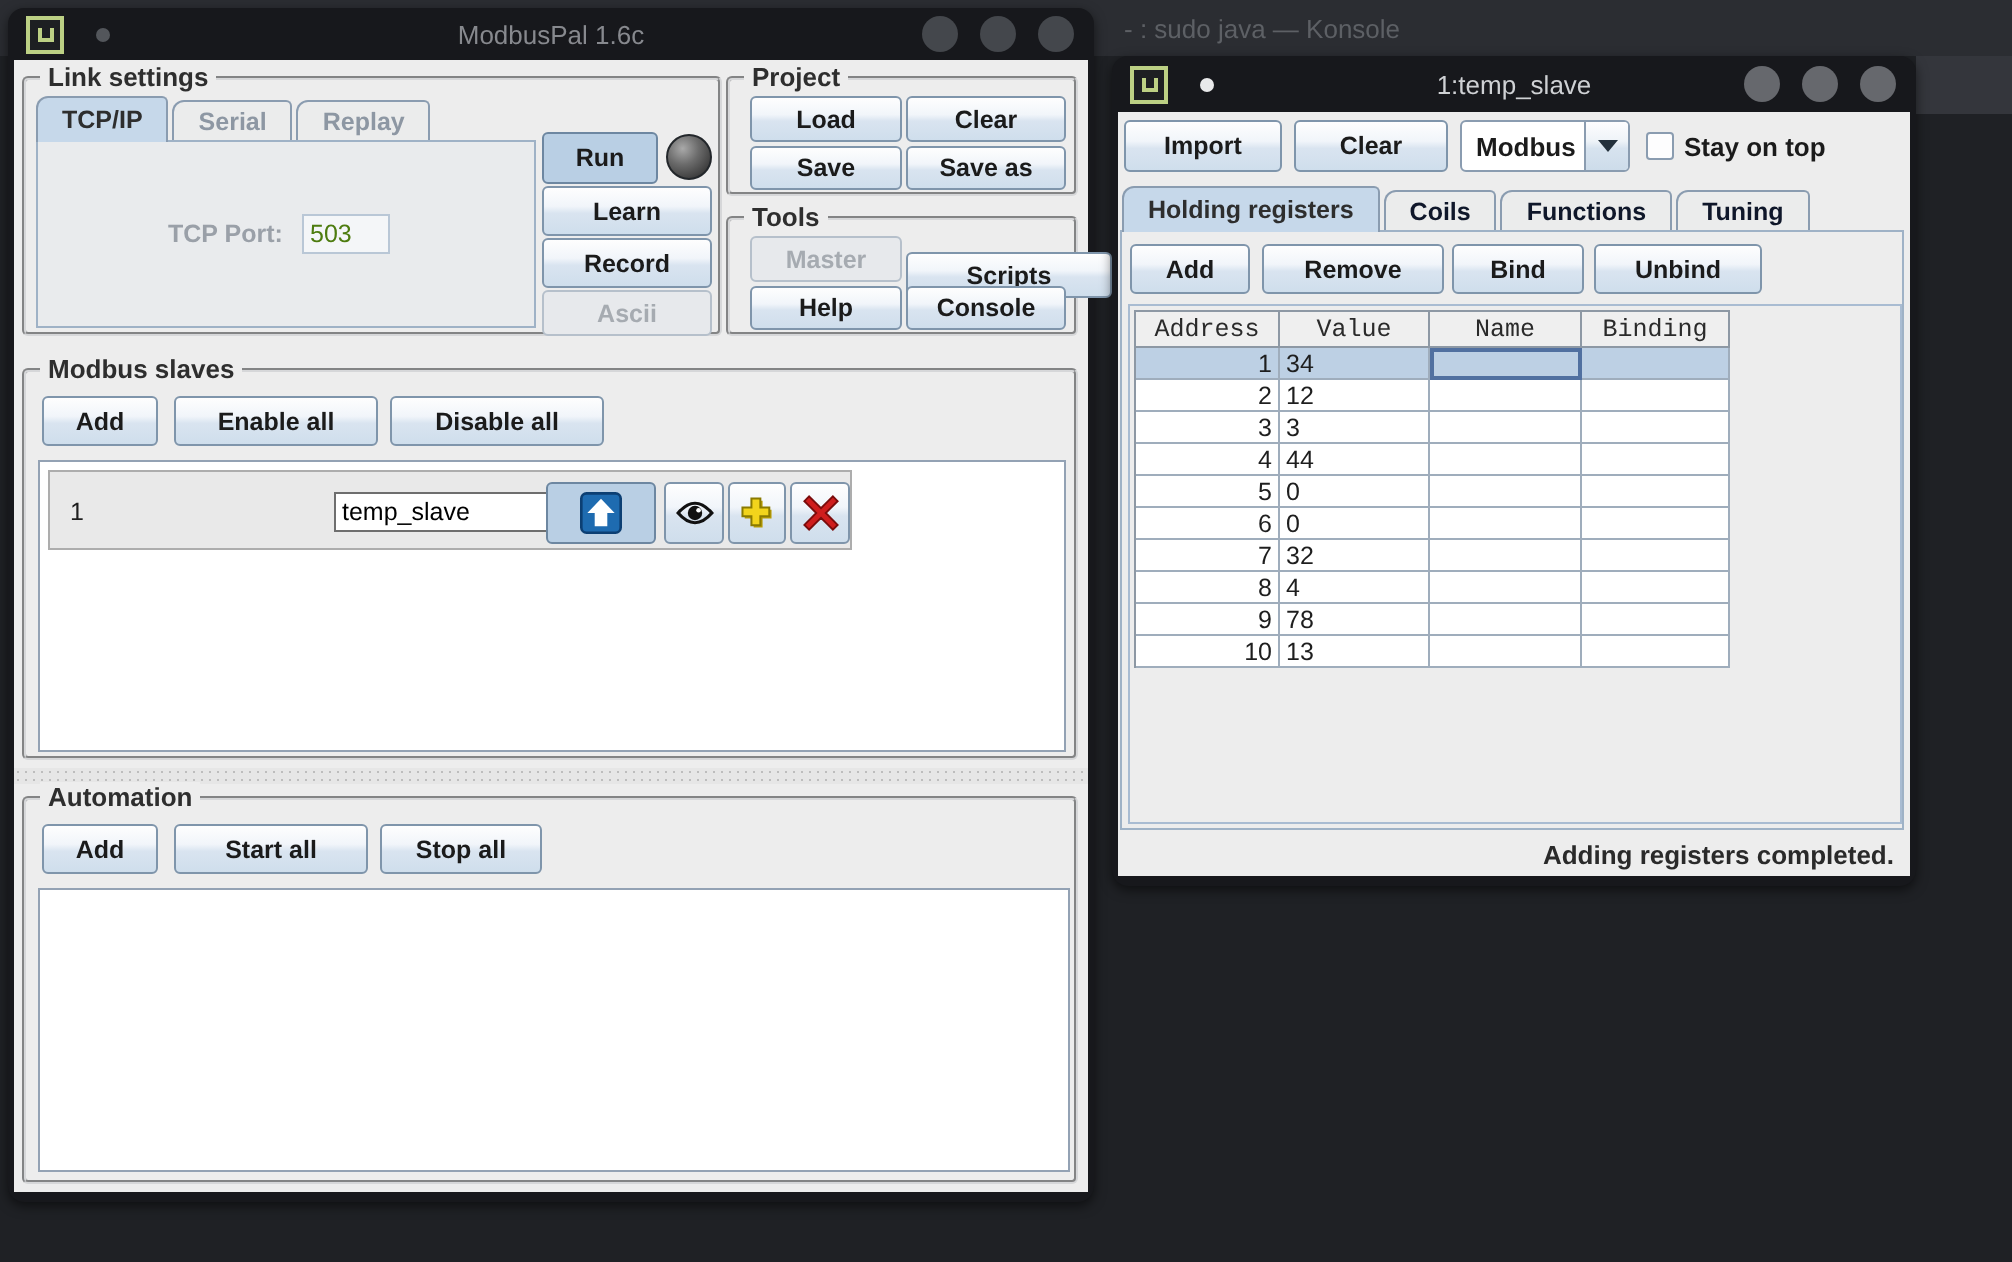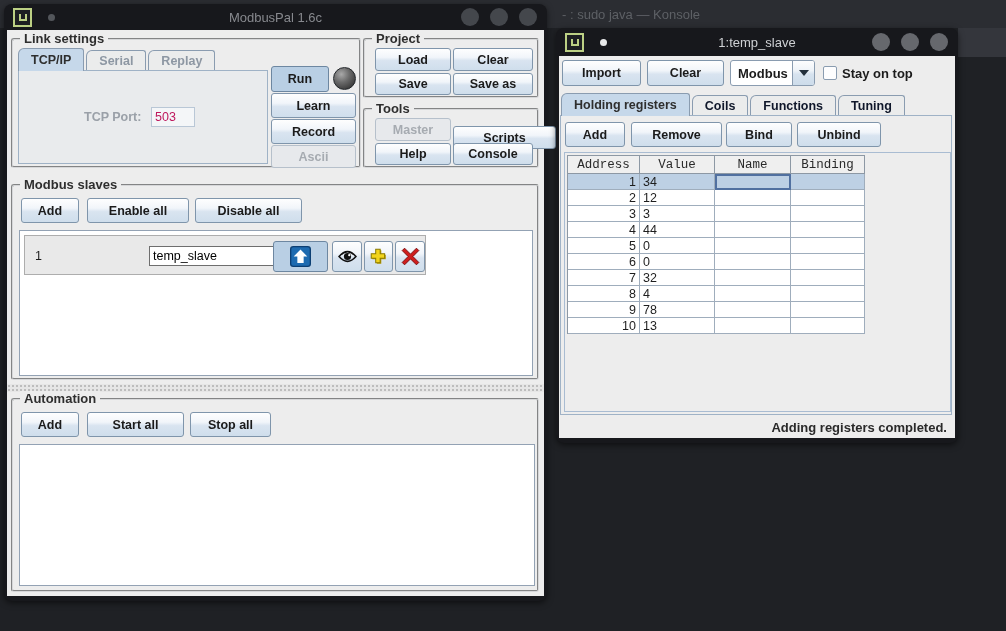--- a/index.html
+++ b/index.html
@@ -37,21 +37,21 @@
   .btn.disabled { background:#e7e9ec; color:#a6abb1; border-color:#b6c0cb; }
   .tabrow { position:absolute; display:flex; align-items:flex-end; gap:2px; }
   .tab { display:flex; align-items:center; justify-content:center; font-weight:bold; font-size:12.5px;
          padding:0 12px; height:21px; background:#ebecec; color:#8d97a3;
          border:1px solid #8a9cb0; border-bottom:none; border-radius:6px 3px 0 0; }
   .tab.dark { color:#0f172a; }
   .tab.selected { background:#c6d8ea; color:#2e2e2e; height:23px; z-index:2; }
   .tabpane { position:absolute; border:1px solid #9fb2c6; background:#ededed; }
   .field { position:absolute; border:1px solid #98a8ba; background:#ffffff; font-size:12.5px;
            font-family:"Liberation Sans",sans-serif; padding:0 3px; }
-  .field.disabled { color:#be185d; border-color:#b9c7d6; background:#f4f6f8; }
+  .field.disabled { color:#4d7c0f; border-color:#b9c7d6; background:#f4f6f8; }
   .led { position:absolute; width:23px; height:23px; border-radius:50%; border:1px solid #23272b;
          background:radial-gradient(circle at 35% 30%, #a9a9a9 0%, #6b6b6b 40%, #3d3d3d 78%, #2f2f2f 100%); }
   .whitebox { position:absolute; background:#ffffff; border:1px solid #93a2b4; }
   .splitter { position:absolute; height:8px; background:#e6e6e6;
               background-image:radial-gradient(#bdbdbd 26%, transparent 27%); background-size:4px 4px; }
   .slave-row { position:absolute; background:#e9e9e9; border:1px solid #adadad; }
   .icon-btn { display:flex; align-items:center; justify-content:center; }
 
   .combo { position:absolute; display:flex; height:26px; border:1px solid #8a9cb0; border-radius:3px;
            overflow:hidden; background:#fff; }
@@ -142,21 +142,21 @@
     </div>
 
     <div class="group" style="left:4px; top:154px; width:528px; height:196px;">
       <span class="glabel">Modbus slaves</span>
       <button class="btn" style="left:8px; top:12px; width:58px; height:25px;">Add</button>
       <button class="btn" style="left:182px; top:12px; width:107px; height:25px;">Disable all</button>
       <button class="btn" style="left:74px; top:12px; width:102px; height:25px;">Enable all</button>
       <div class="whitebox" style="left:6px; top:44px; width:514px; height:146px;">
         <div class="slave-row" style="left:4px; top:4px; width:402px; height:40px;">
           <span style="position:absolute; left:10px; top:13px; font-size:12.5px; color:#1e1e1e;">1</span>
-          <input class="field" style="left: 124px; top: 10px; width: 138px; height: 20px; border-color: rgb(110, 110, 110);" value="temp_slave">
+          <input class="field" style="left: 142px; top: 10px; width: 138px; height: 20px; border-color: rgb(110, 110, 110);" value="temp_slave">
           <button class="btn toggled icon-btn" style="left:248px; top:5px; width:55px; height:31px;">
             <svg width="21" height="21" viewBox="0 0 16 16">
               <rect x="0.5" y="0.5" width="15" height="15" rx="2" fill="#1e6bb0" stroke="#0c3f73"></rect>
               <path d="M8 2.6 L13.2 8 H10.4 V13 H5.6 V8 H2.8 Z" fill="#ffffff"></path>
             </svg>
           </button>
           <button class="btn icon-btn" style="left:307px; top:5px; width:30px; height:31px;">
             <svg width="19" height="13" viewBox="0 0 18 12">
               <path d="M1 6 Q9 -3.2 17 6 Q9 15.2 1 6 Z" fill="none" stroke="#111" stroke-width="1.5"></path>
               <circle cx="9" cy="6" r="3.4" fill="#111"></circle>

